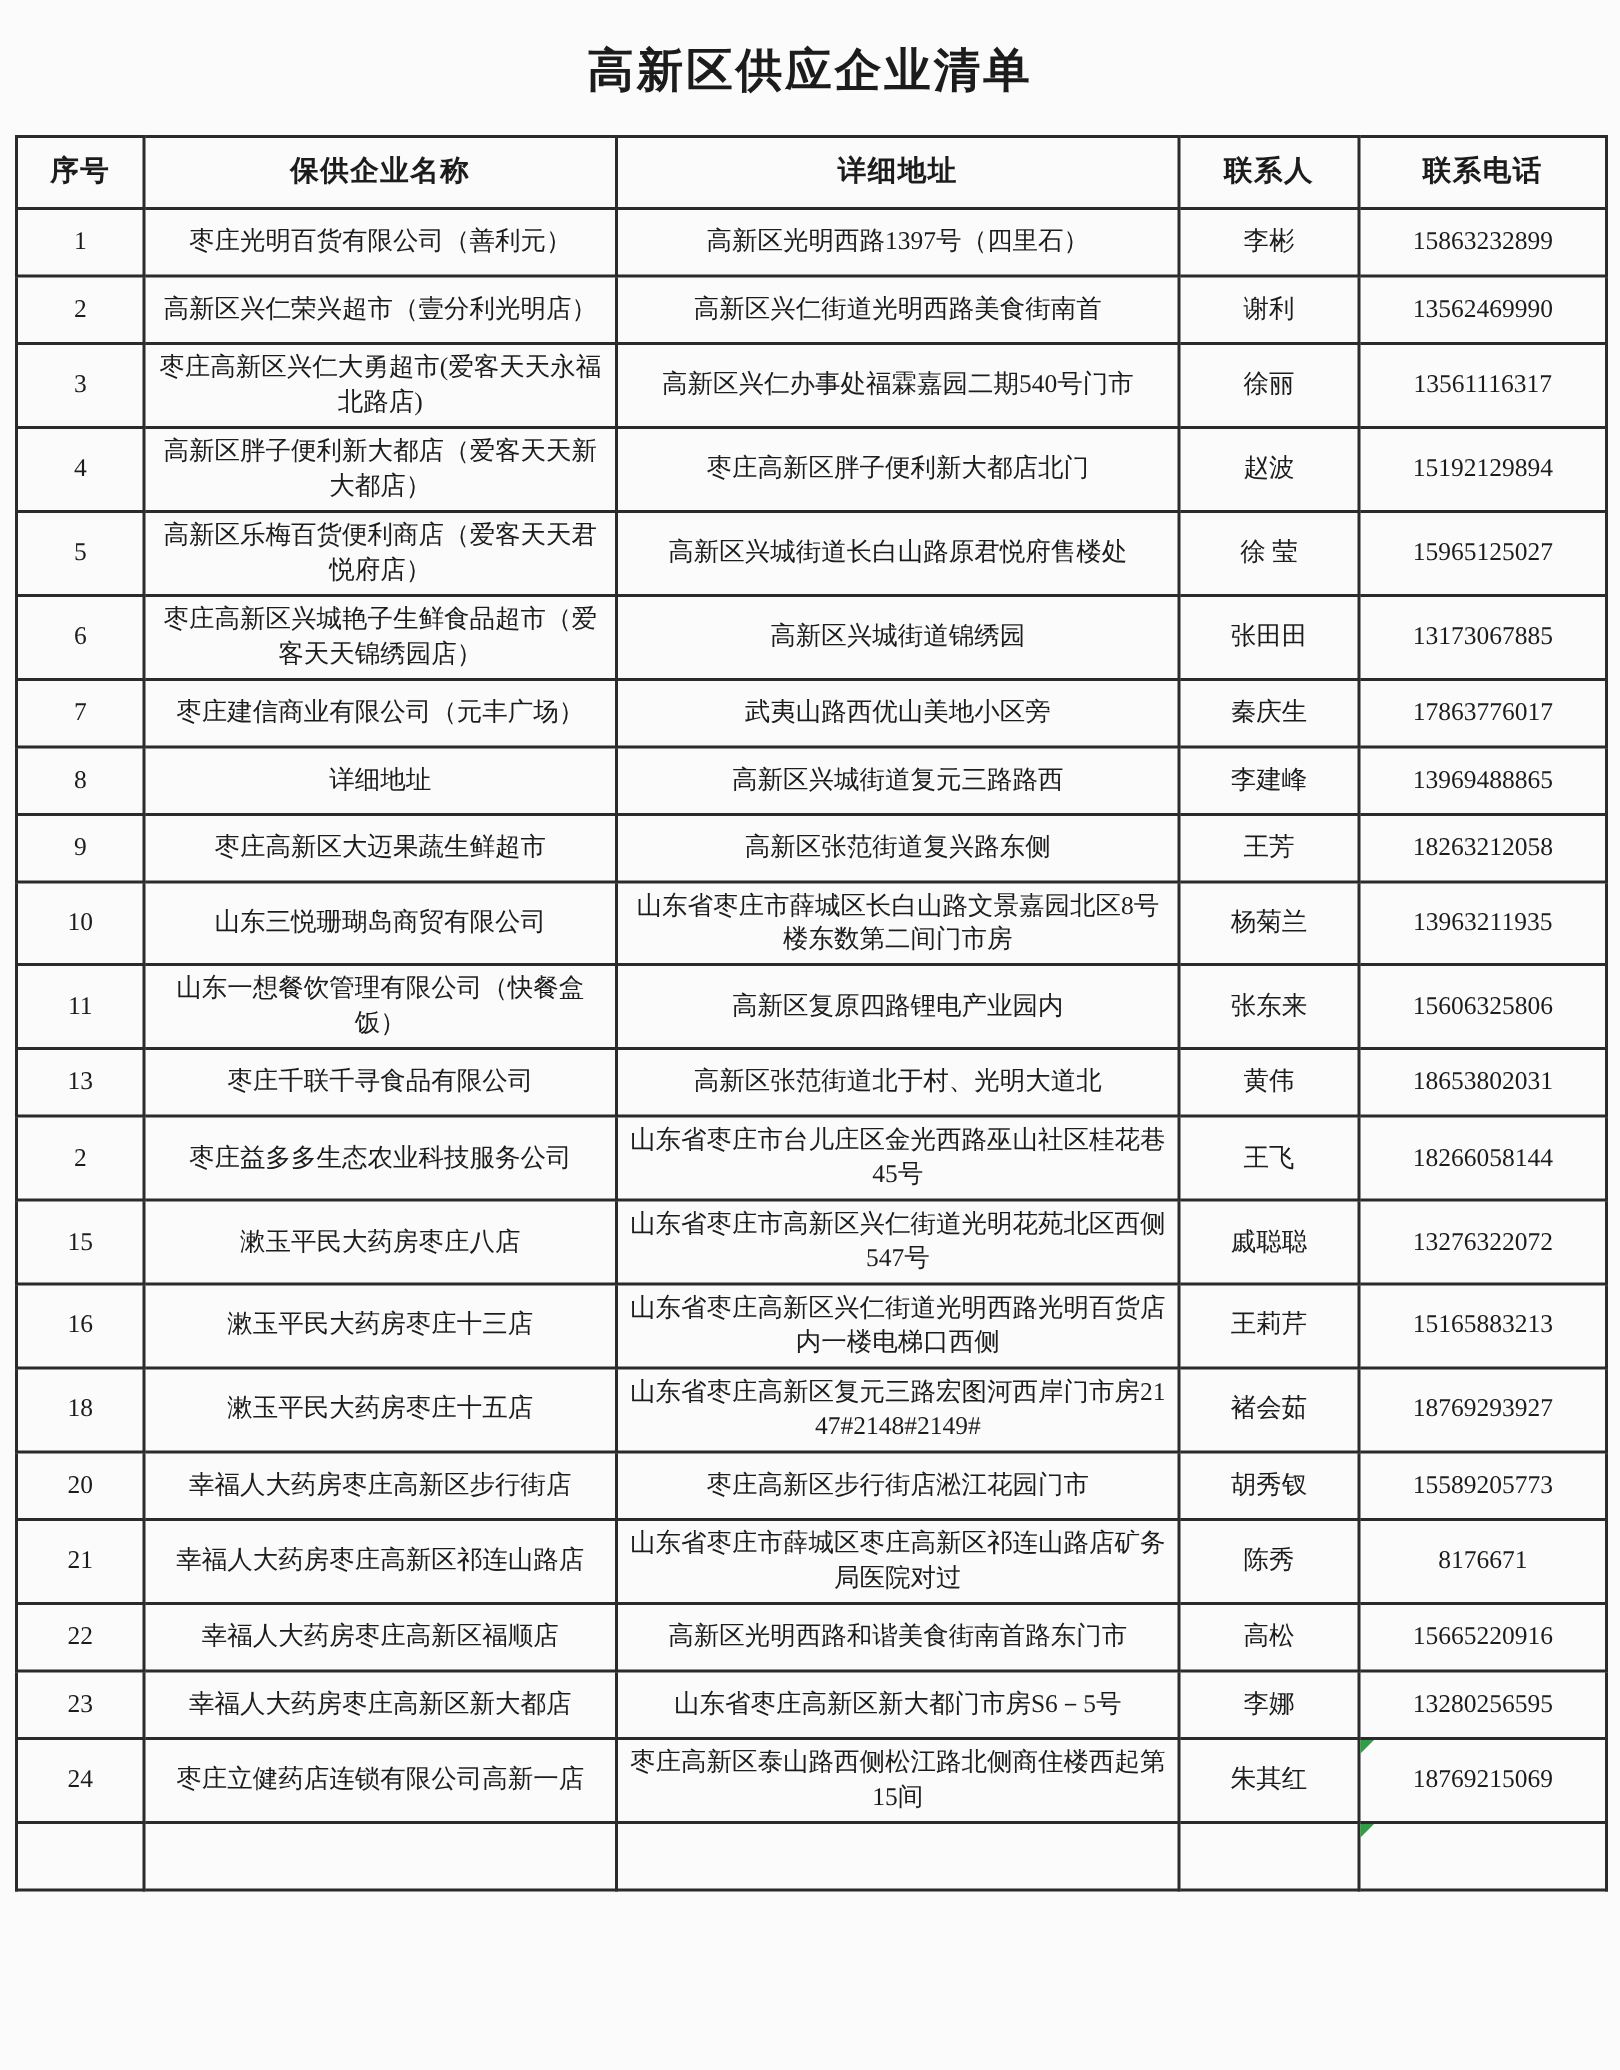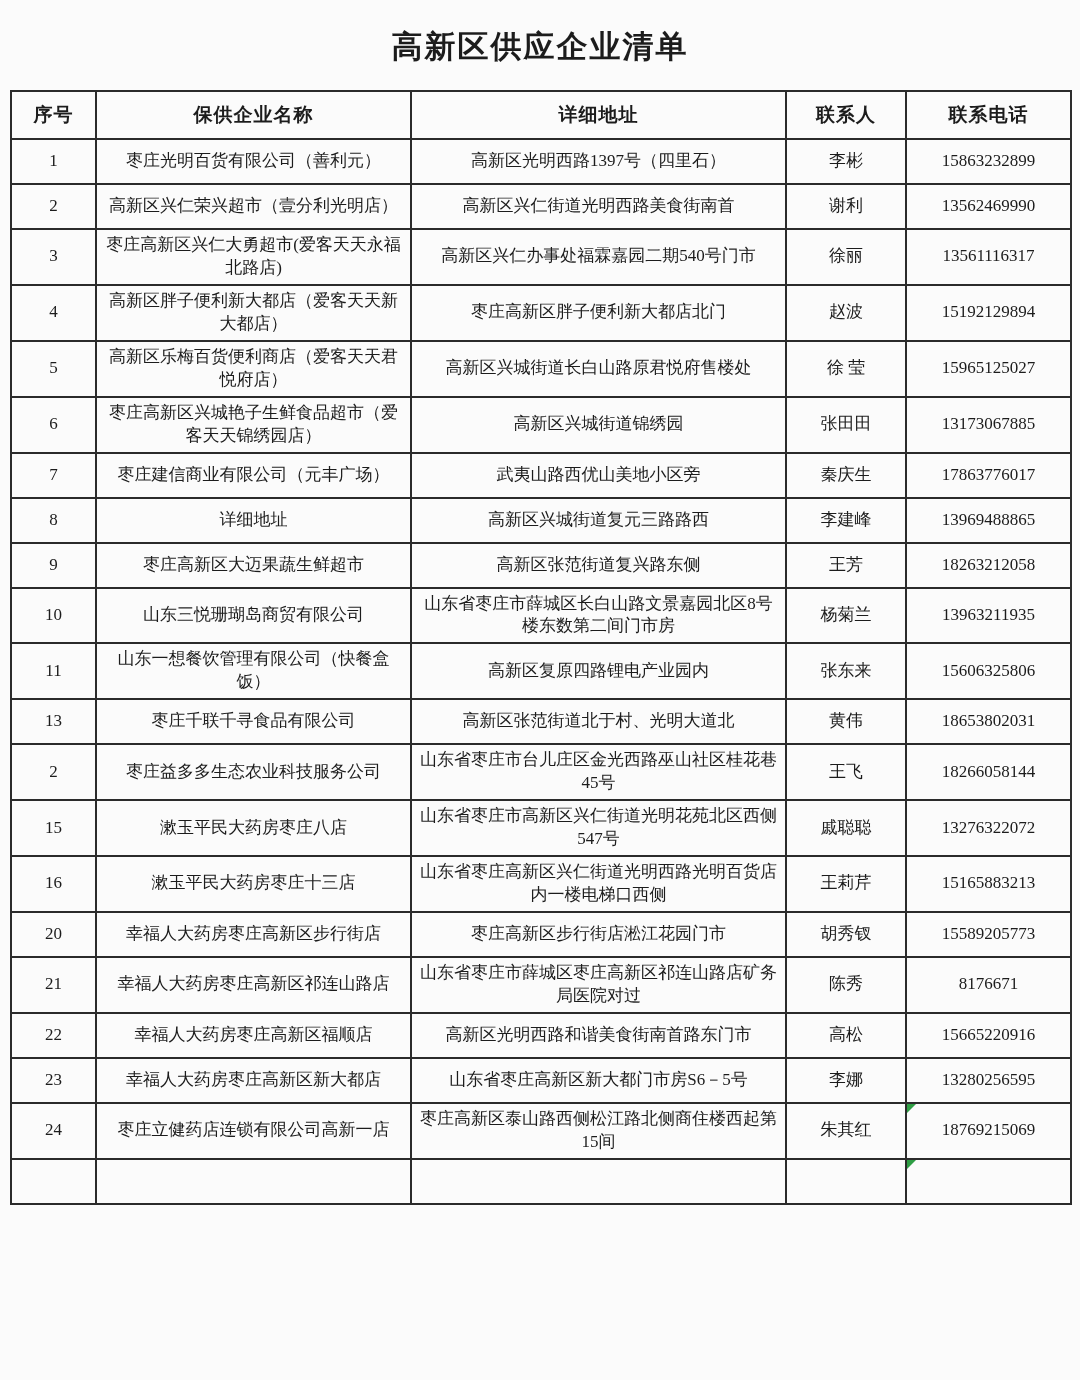--- a/index.html
+++ b/index.html
@@ -185,20 +185,27 @@
           <td><span>13276322072</span></td>
         </tr>
         <tr>
           <td><span>16</span></td>
           <td><span>漱玉平民大药房枣庄十三店</span></td>
           <td><span>山东省枣庄高新区兴仁街道光明西路光明百货店内一楼电梯口西侧</span></td>
           <td><span>王莉芹</span></td>
           <td><span>15165883213</span></td>
         </tr>
         <tr>
+          <td><span>18</span></td>
+          <td><span>漱玉平民大药房枣庄十五店</span></td>
+          <td><span>山东省枣庄高新区复元三路宏图河西岸门市房2147#2148#2149#</span></td>
+          <td><span>褚会茹</span></td>
+          <td><span>18769293927</span></td>
+        </tr>
+        <tr>
           <td><span>20</span></td>
           <td><span>幸福人大药房枣庄高新区步行街店</span></td>
           <td><span>枣庄高新区步行街店淞江花园门市</span></td>
           <td><span>胡秀钗</span></td>
           <td><span>15589205773</span></td>
         </tr>
         <tr>
           <td><span>21</span></td>
           <td><span>幸福人大药房枣庄高新区祁连山路店</span></td>
           <td><span>山东省枣庄市薛城区枣庄高新区祁连山路店矿务局医院对过</span></td>

